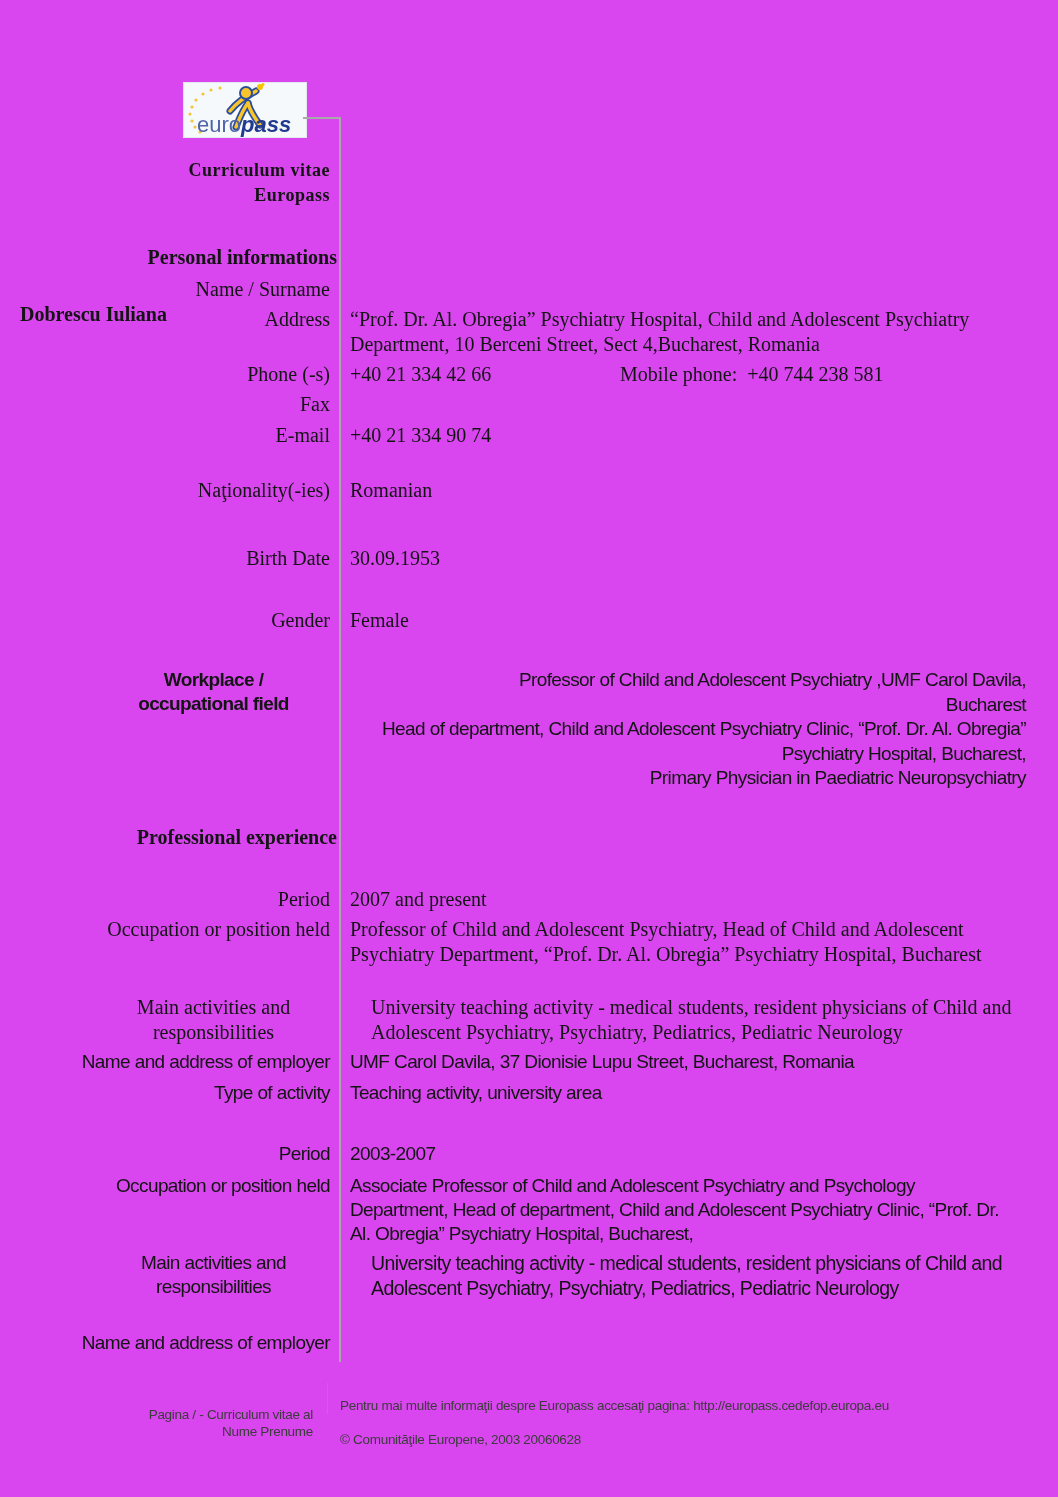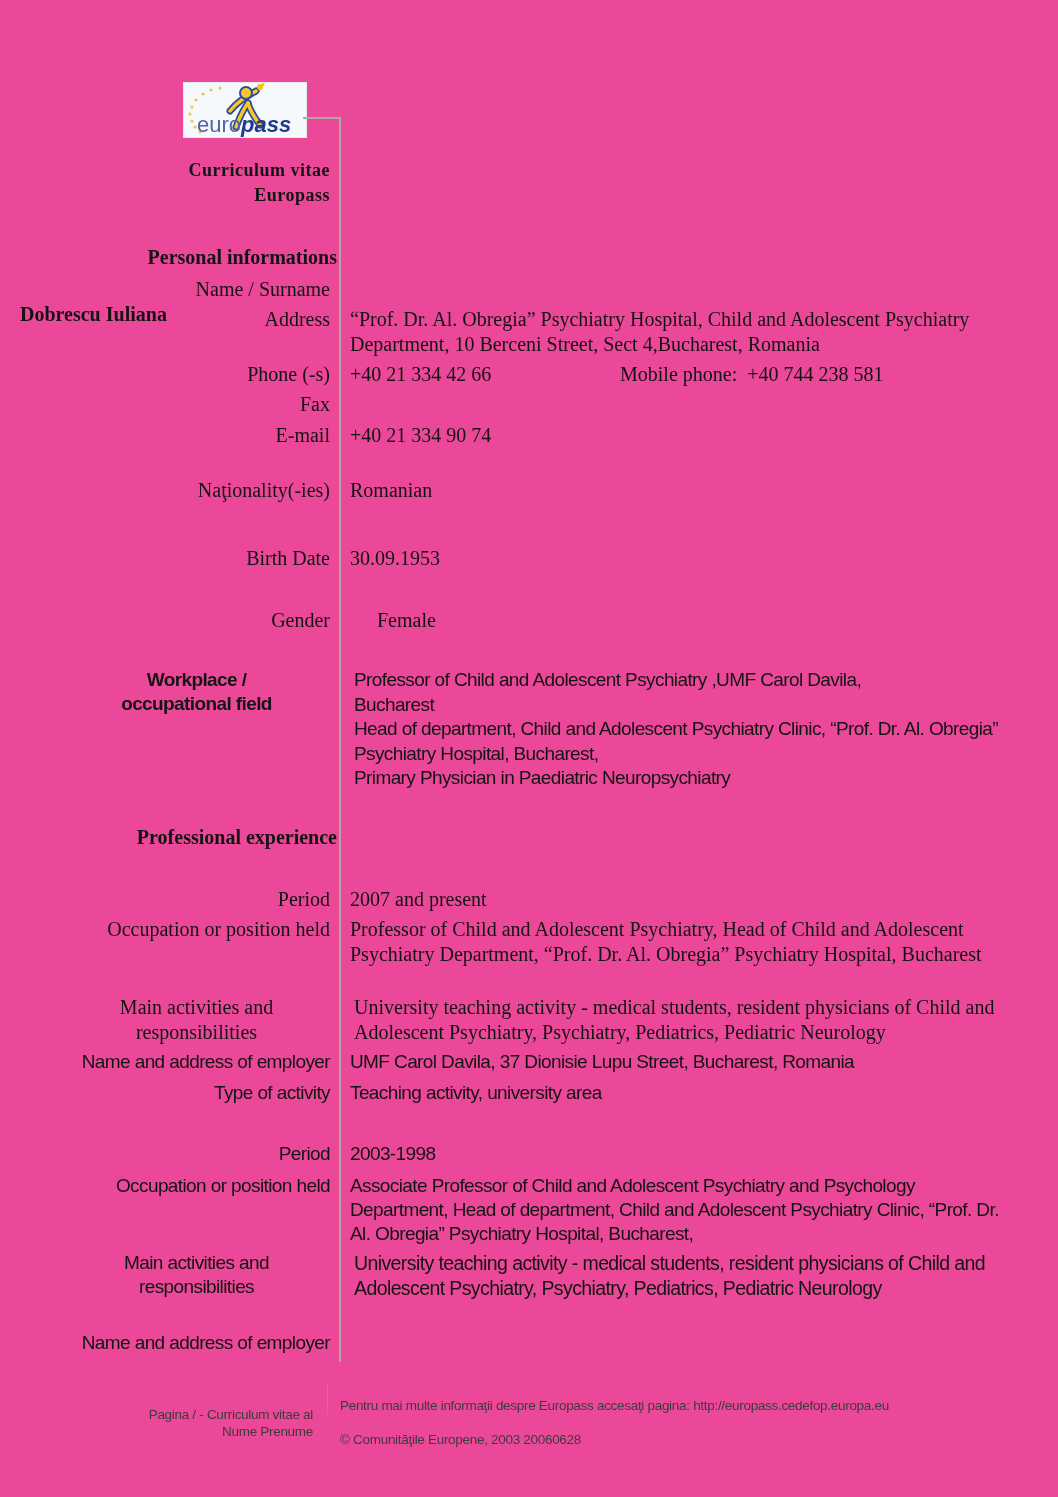--- a/index.html
+++ b/index.html
@@ -1,32 +1,32 @@
 <!DOCTYPE html>
 <html><head>
 <meta charset="utf-8">
 <style>
   html,body{margin:0;padding:0;background:#ffffff;}
   .page{
     position:relative;
     width:1058px;height:1497px;
-    background:#ec4899;
+    background:#d946ef;
     font-family:"Liberation Serif","DejaVu Serif",serif;
     color:#141414;
     overflow:hidden;
   }
   .row{position:absolute;left:0;width:1058px;display:flex;align-items:flex-start;}
   .lbl{flex:none;width:330px;text-align:right;}
-  .lbl.center{width:275px;padding-left:59px;text-align:center;}
+  .lbl.center{width:275px;padding-left:76px;text-align:center;}
   .lbl.wide{width:337px;}
   .val{margin-left:20px;width:655px;}
   .serif{font-size:20px;line-height:25px;}
   .narrow{font-family:"Liberation Sans","DejaVu Sans",sans-serif;font-size:19px;letter-spacing:-0.6px;line-height:24px;}
   .b{font-weight:bold;}
-  .ml{white-space:pre-line;}
+  .ml{white-space:pre-line;text-align:right;}
   .title{font-size:18px;line-height:25px;font-weight:bold;letter-spacing:0.5px;}
   .hdr{font-size:20px;line-height:25px;font-weight:bold;}
   .wp-val{line-height:24.5px;}
   
   .vline{position:absolute;left:339px;top:117px;width:2px;height:1245px;background:#a9a9a9;}
   .hline{position:absolute;left:303px;top:117px;width:37px;height:2px;background:#a9a9a9;}
   .f-line{position:absolute;left:327px;top:1383px;width:1px;height:31px;background:#8f8f8f;}
   
   .logo{position:absolute;left:183px;top:82px;width:124px;height:56px;background:#f6f9fb;border:1px solid #e4e9ee;box-sizing:border-box;}
   
@@ -130,21 +130,21 @@
   <div class="row serif" style="top:478px;">
     <div class="lbl">Naţionality(-ies)</div>
     <div class="val">Romanian</div>
   </div>
 
   <div class="row serif" style="top:546px;">
     <div class="lbl">Birth Date</div>
     <div class="val">30.09.1953</div>
   </div>
 
-  <div class="row serif" style="top:608px;gap:27px;">
+  <div class="row serif" style="top:608px;">
     <div class="lbl">Gender</div>
     <div class="val">Female</div>
   </div>
 
   <div class="row narrow" style="top:668px;">
     <div class="lbl center b ml">Workplace /
 occupational field</div>
     <div class="val ml wp-val">Professor of Child and Adolescent Psychiatry ,UMF Carol Davila,
 Bucharest
 Head of department,  Child and Adolescent Psychiatry Clinic, “Prof. Dr. Al. Obregia” Psychiatry Hospital, Bucharest,
@@ -176,21 +176,21 @@
     <div class="val">UMF Carol Davila, 37 Dionisie Lupu Street, Bucharest, Romania</div>
   </div>
 
   <div class="row narrow" style="top:1081px;">
     <div class="lbl">Type of activity</div>
     <div class="val">Teaching activity, university area</div>
   </div>
 
   <div class="row narrow" style="top:1142px;">
     <div class="lbl">Period</div>
-    <div class="val">2003-1998</div>
+    <div class="val">2003-2007</div>
   </div>
 
   <div class="row narrow" style="top:1174px;">
     <div class="lbl">Occupation or position held</div>
     <div class="val">Associate Professor of Child and Adolescent Psychiatry and Psychology Department, Head of department,  Child and Adolescent Psychiatry Clinic, “Prof. Dr. Al. Obregia” Psychiatry Hospital, Bucharest,</div>
   </div>
 
   <div class="row narrow" style="top:1251px;">
     <div class="lbl center ml">Main activities and
 responsibilities</div>

